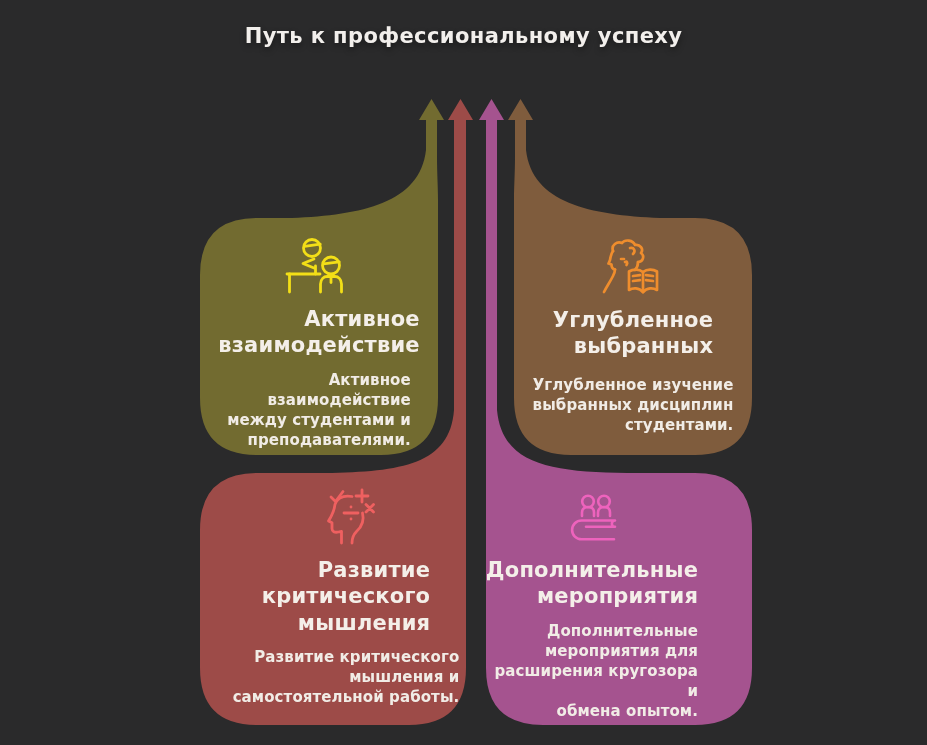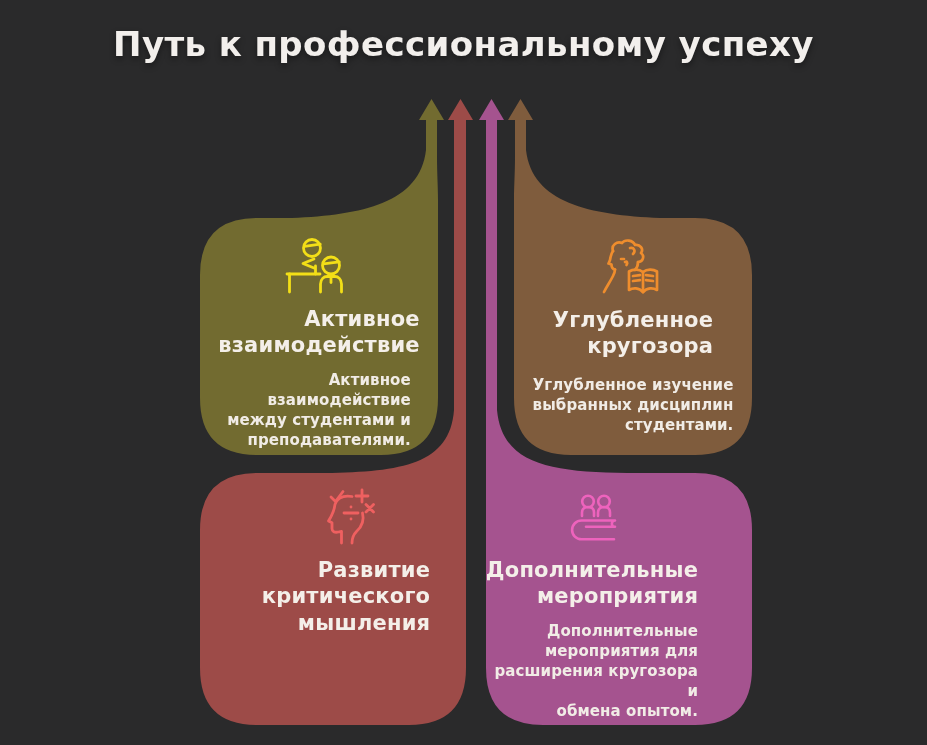--- a/index.html
+++ b/index.html
@@ -8,21 +8,21 @@
     background:#2a2a2b;
     overflow:hidden;
     font-family:"DejaVu Sans","Liberation Sans",sans-serif;
     position:relative;
   }
   .stage{position:absolute;inset:0;width:927px;height:745px;}
   .shapes{position:absolute;left:0;top:0;}
   .page-title{
     position:absolute;top:24px;left:0;width:927px;
     text-align:center;
-    font-size:34px;font-weight:bold;
+    font-size:21px;font-weight:bold;
     color:#f2efec;letter-spacing:.4px;
     text-shadow:0 3px 6px rgba(0,0,0,.4);
     margin:0;
   }
   .card-content{
     position:absolute;
     display:flex;flex-direction:column;align-items:center;
     text-align:right;
     color:#f4efe9;
   }
@@ -115,21 +115,21 @@
         <path d="M28,24 C30,23 31,25 29.5,27"></path>
         <path d="M18,31.5 C18,34 17,36 16,38 C13,44 10,48 7,54"></path>
         <path d="M41,24 C41,28 40,30 38,32"></path>
         <path d="M46,34 V54"></path>
         <path d="M46,34 C42,31 36,31 32,33.5 L32,52 C36,49.5 42,49.5 46,54"></path>
         <path d="M46,34 C50,31 56,31 60,33.5 L60,52 C56,49.5 50,49.5 46,54"></path>
         <path d="M36,38 L43,37.2 M36,43 L43,42.2 M49,37.2 L56,38 M49,42.2 L56,43"></path>
       </g>
     </svg>
     <div class="card-title">Углубленное
-кругозора</div>
+выбранных</div>
     <div class="card-body">Углубленное изучение
 выбранных дисциплин
 студентами.</div>
   </div>
 
   <div class="card-content cc-2">
     <svg class="icon-svg" width="70" height="65" viewBox="0 0 70 65">
       <g fill="none" stroke-width="2.8" stroke-linecap="round" stroke-linejoin="round" stroke="#ef6060">
         <path d="M20,11 L24.5,15.5 L32,5.5"></path>
         <path d="M51,4 V16 M45,10 H57"></path>
@@ -138,20 +138,23 @@
         <path d="M55,18.5 L62.5,26 M62.5,18.5 L55,26"></path>
         <path d="M41,10.5 C31,8.5 24.5,13.5 23.5,21 C23,25 21.5,27.5 19.5,31.5
                  L17.5,35 L21,36.8 L21,42.5 C21,45.5 23.5,46.8 27.5,46
                  L30.5,45.3 L30.5,57"></path>
         <path d="M51.5,27 C53.5,35 50.5,41 45.5,45.5 C42.5,48.5 41,51.5 41,57"></path>
       </g>
     </svg>
     <div class="card-title">Развитие
 критического
 мышления</div>
+    <div class="card-body">Развитие критического
+мышления и
+самостоятельной работы.</div>
   </div>
 
   <div class="card-content cc-3">
     <svg class="icon-svg" width="70" height="58" viewBox="0 0 70 58">
       <g fill="none" stroke-width="2.6" stroke-linecap="round" stroke-linejoin="round" stroke="#ee63bd">
         <circle cx="31" cy="8.5" r="5.8"></circle>
         <circle cx="47" cy="8.5" r="5.8"></circle>
         <path d="M25,23 V19.5 C25,15.5 28,14 31,14 C34,14 37,15.5 37,19.5 V23"></path>
         <path d="M41,23 V19.5 C41,15.5 44,14 47,14 C50,14 53,15.5 53,19.5 V23"></path>
         <path d="M29,33.8 H58 a3.15,3.15 0 0 1 0,-6.3 H24.5 a9.4,9.4 0 0 0 0,18.8 H57"></path>

